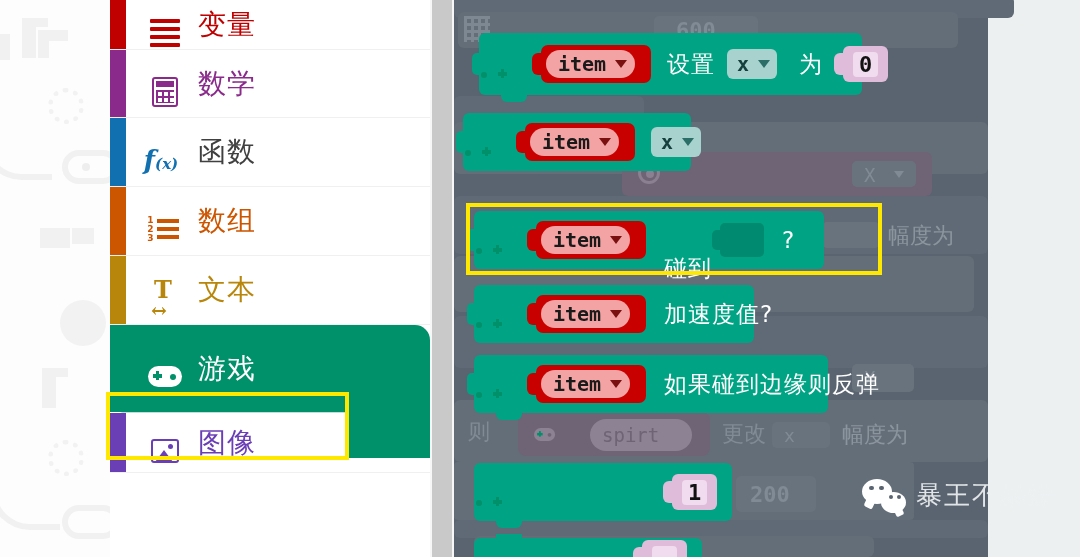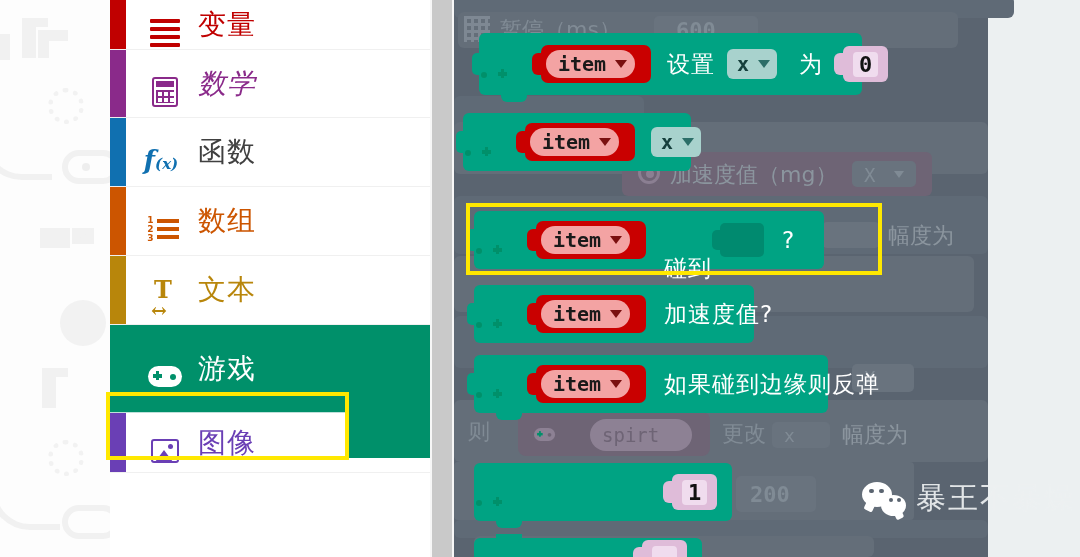--- a/index.html
+++ b/index.html
@@ -230,21 +230,21 @@
   
   .wechat { position:absolute; left:862px; top:478px; z-index:30; display:flex; align-items:center; gap:10px; }
   .wechat .wlogo { position:relative; width:44px; height:34px; }
   .wechat .wlogo .b1 { position:absolute; left:0; top:0; width:30px; height:25px; background:#ffffff; border-radius:50%; }
   .wechat .wlogo .b1::after { content:""; position:absolute; left:3px; bottom:-4px; width:9px; height:9px; background:#ffffff; transform:rotate(25deg); border-radius:2px;}
   .wechat .wlogo .b2 { position:absolute; right:0; bottom:0; width:25px; height:21px; background:#ffffff; border-radius:50%; }
   .wechat .wlogo .b2::after { content:""; position:absolute; right:3px; bottom:-3px; width:8px; height:8px; background:#ffffff; transform:rotate(-25deg); border-radius:2px;}
   .wechat .wlogo .e { position:absolute; width:4.5px; height:4.5px; border-radius:50%; background:#5a6470; }
   .wechat .wlogo .e1 { left:7px; top:7px; } .wechat .wlogo .e2 { left:17px; top:7px; }
   .wechat .wlogo .e3 { right:13px; top:16px; width:4px;height:4px; } .wechat .wlogo .e4 { right:5px; top:16px; width:4px;height:4px; }
-  .wechat .wtxt { color:#eef1f2; font-size:30px; letter-spacing:2px; font-family:"DejaVu Sans","Liberation Sans",sans-serif; opacity:.92; }
+  .wechat .wtxt { color:#eef1f2; font-size:26px; letter-spacing:2px; font-family:"DejaVu Sans","Liberation Sans",sans-serif; opacity:.92; }
 </style>
 </head>
 <body>
 
 <div id="root">
 
   <div class="pagebg">
     <div class="wm wm-sq"></div>
     <div class="wm wm-f1"></div>
       <div class="wm wm-f1b"></div>
@@ -314,30 +314,28 @@
     <span style="position:absolute;left:30px;top:426px;font:700 23px 'DejaVu Sans Mono',monospace;color:#111;">-1</span>
   </div>
 
   <div class="dimmer"></div>
 
   <div class="flyout">
 
     <div class="ghost g-slate" style="left:0px;top:-4px;width:560px;height:22px;"></div>
     <div class="ghost g-slate2" style="left:4px;top:12px;width:500px;height:36px;"></div>
     <div style="position:absolute;left:10px;top:16px;width:26px;height:26px;background:repeating-linear-gradient(to right,#7e8893 0 3px,transparent 3px 7px),repeating-linear-gradient(to bottom,#7e8893 0 3px,transparent 3px 7px);"></div>
-    <span class="g-txt" style="left:46px;top:30px;">暂停（ms）</span>
     <div class="ghost g-field" style="left:200px;top:16px;width:104px;height:30px;"></div>
     <span class="g-txt" style="left:222px;top:30px;font-family:'DejaVu Sans Mono',monospace;font-weight:700;">600</span>
 
     <div class="ghost g-slate" style="left:0px;top:96px;width:190px;height:44px;"></div>
     <div class="ghost g-slate2" style="left:0px;top:122px;width:534px;height:52px;"></div>
     <div class="ghost g-purple" style="left:168px;top:152px;width:310px;height:44px;"></div>
     <div style="position:absolute;left:184px;top:162px;width:22px;height:22px;border:3px solid #8b7f92;border-radius:50%;"></div>
     <div style="position:absolute;left:192px;top:170px;width:8px;height:8px;border-radius:50%;background:#8b7f92;"></div>
-    <span class="g-txt lighter" style="left:216px;top:175px;">加速度值（mg）</span>
     <div class="ghost g-field" style="left:398px;top:161px;width:64px;height:26px;"></div>
     <span class="g-txt" style="left:410px;top:175px;font-family:'DejaVu Sans Mono',monospace;font-size:19px;">X</span>
     <div style="position:absolute;left:440px;top:171px;width:0;height:0;border-left:5px solid transparent;border-right:5px solid transparent;border-top:7px solid #808b95;"></div>
 
     <div class="ghost g-slate" style="left:0px;top:196px;width:534px;height:58px;"></div>
     <div class="ghost g-field" style="left:300px;top:214px;width:36px;height:34px;"></div>
     <span class="g-txt" style="left:300px;top:234px;">更改</span>
     <div class="ghost g-field" style="left:368px;top:222px;width:58px;height:26px;"></div>
     <span class="g-txt lighter" style="left:434px;top:236px;">幅度为</span>
 
@@ -467,21 +465,21 @@
         <span class="ic-hamburger">
             <i></i>
             <i></i>
             <i></i>
             <i></i>
           </span>
       </span>
       <span class="clabel" style="color:#c00000; top:25px;">变量</span>
     </div>
 
-    <div class="cat" style="height:68px;font-style:italic;">
+    <div class="cat" style="height:68px;">
       <span class="stripe" style="background:#8a2a8a;"></span>
       <span class="cicon" style="color:#8a2a8a;">
           <span class="ic-calc"></span>
         </span>
       <span class="clabel" style="color:#8a2a8a;">数学</span>
     </div>
 
 
     <div class="cat" style="height:69px;">
       <span class="stripe" style="background:#1070b0;"></span>
@@ -513,21 +511,21 @@
     <div class="cat" style="height:69px;">
       <span class="stripe" style="background:#b8860b;"></span>
       <span class="cicon" style="color:#b8860b;">
           <span class="ic-textT">
             <span>T</span>
           </span>
         </span>
       <span class="clabel" style="color:#b8860b;">文本</span>
     </div>
 
-    <div class="cat selected" style="height:88px;border-bottom:1px solid #bfe0da;">
+    <div class="cat selected" style="height:88px;border-bottom:1px solid #bfe0da;border-radius:15px;">
       <span class="stripe" style="background:#00906a;"></span>
       <span class="cicon">
           <span class="ic-gamepad">
             <em></em>
           </span>
         </span>
       <span class="clabel">游戏</span>
     </div>
 
 

